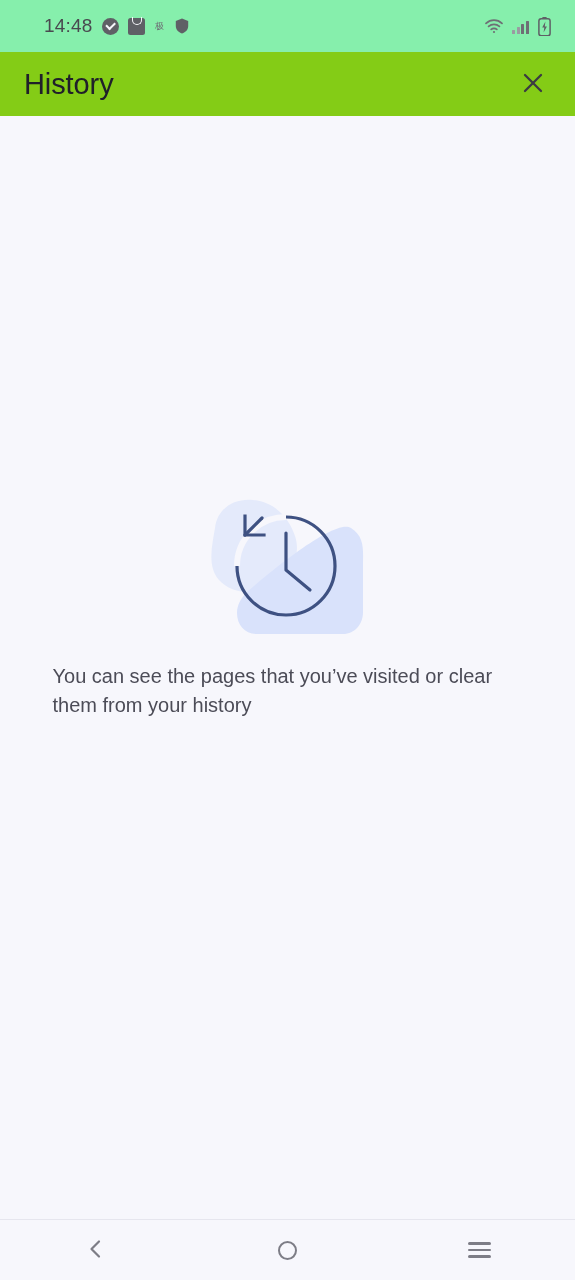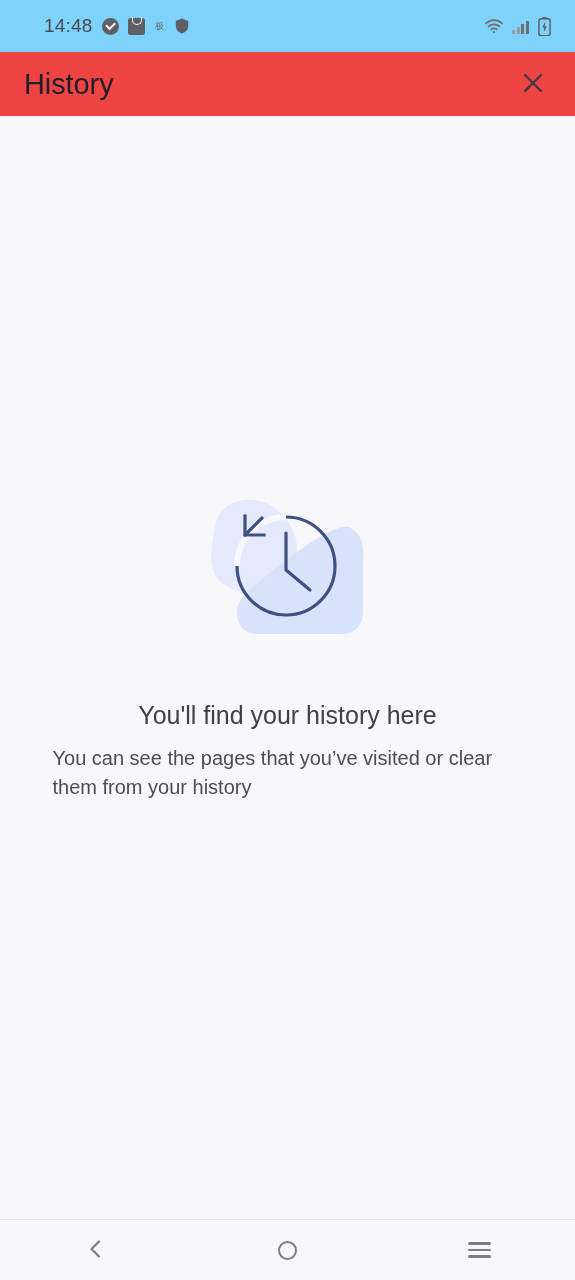--- a/index.html
+++ b/index.html
@@ -16,21 +16,21 @@
     color: #2b2b31;
     position: relative;
   }
 
   
   .status-bar {
     height: 52px;
     display: flex;
     align-items: center;
     padding: 0 24px 0 44px;
-    background: #7dd3fc;
+    background: #86efac;
   }
 
   .status-left {
     display: flex;
     align-items: center;
     gap: 9px;
   }
 
   .status-time {
     font-size: 19px;
@@ -110,21 +110,21 @@
   .icon-signal i:nth-child(4) { height: 13px; background: #6e6f75; }
 
   .icon-battery { width: 13px; height: 19px; flex: none; }
 
   
   .app-header {
     height: 64px;
     display: flex;
     align-items: center;
     padding: 0 22px 0 24px;
-    background: #ef4444;
+    background: #84cc16;
   }
 
   .app-title {
     font-size: 29px;
     font-weight: 400;
     color: #20202a;
     letter-spacing: -0.1px;
     line-height: 1;
   }
 
@@ -305,21 +305,20 @@
 
         <path d="M54 78 A49 49 0 0 1 103 29" fill="none" stroke="#f7f7fc" stroke-width="6"></path>
 
         <path d="M62 28 L62 47 L81 47" fill="none" stroke="#3e5182" stroke-width="3.2" stroke-linecap="square" stroke-linejoin="miter"></path>
         <path d="M62 47 L79 30" fill="none" stroke="#3e5182" stroke-width="3.2" stroke-linecap="round"></path>
 
         <path d="M103 45 L103 82 L127 102" fill="none" stroke="#3e5182" stroke-width="3.2" stroke-linecap="round" stroke-linejoin="round"></path>
       </svg>
     </div>
 
-    <div class="empty-heading">You'll find your history here</div>
     <div class="empty-sub">You can see the pages that you’ve visited or clear them from your history</div>
   </div>
 </div>
 
 <div class="nav-divider"></div>
 <div class="nav-bar">
   <button class="nav-btn" aria-label="Back">
     <span>
       <svg viewBox="0 0 24 24" width="24" height="24" aria-hidden="true">
         <path d="M15 4.5 L7.5 12 L15 19.5" fill="none" stroke="#7d7d86" stroke-width="2.2" stroke-linecap="round" stroke-linejoin="round"></path>

